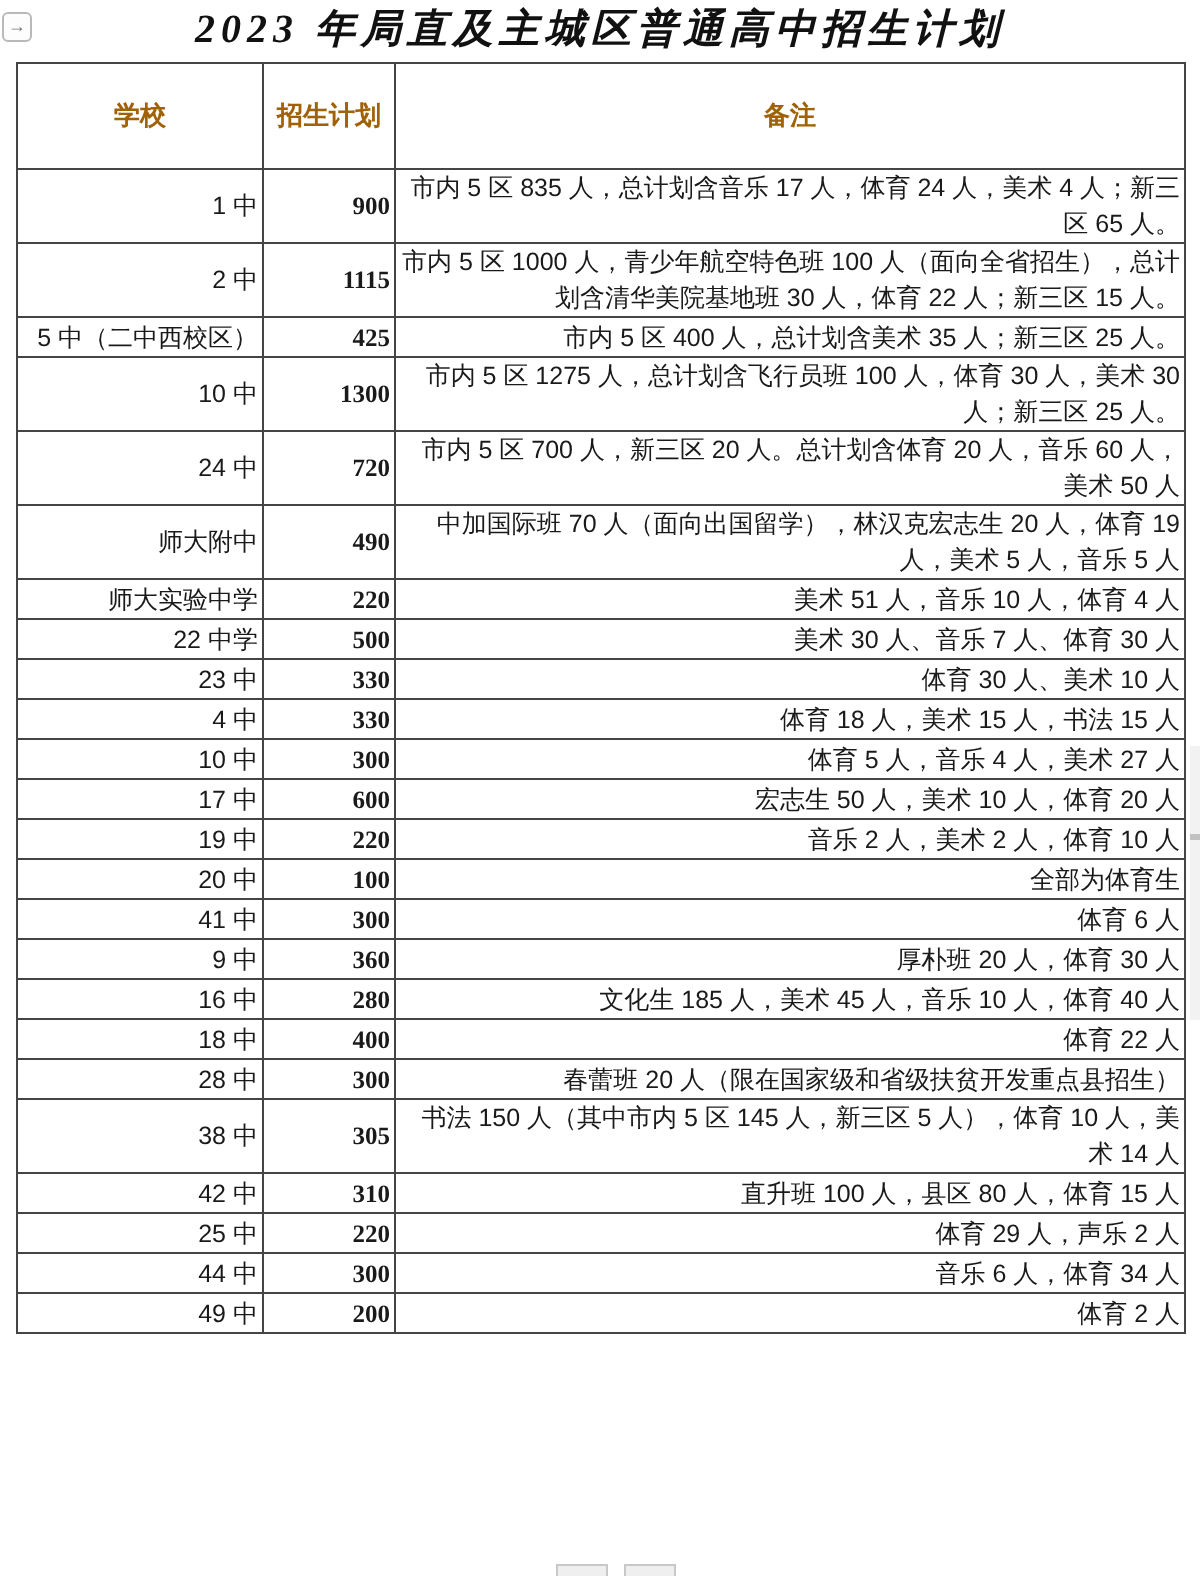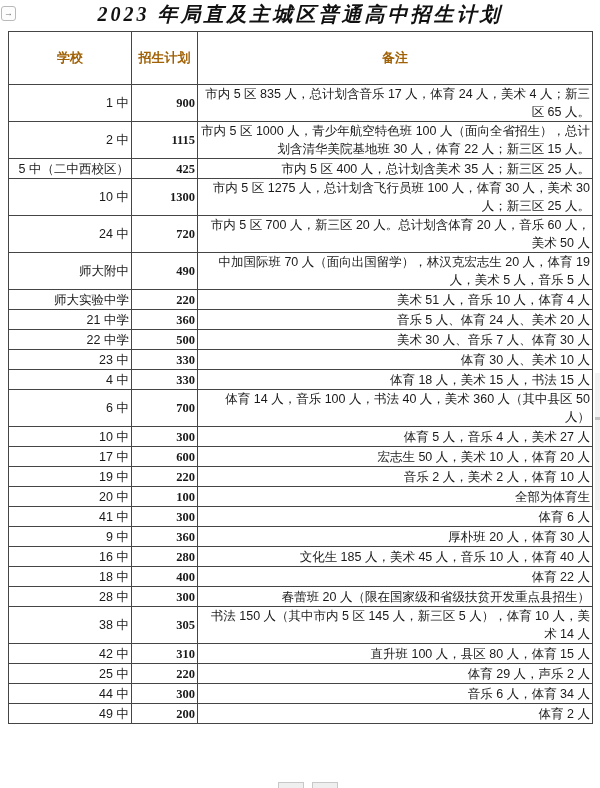--- a/index.html
+++ b/index.html
@@ -174,49 +174,39 @@
   </tr>
 
   <tr>
     <td class="school">师大实验中学</td>
     <td class="plan">220</td>
     <td class="remark">美术 51 人，音乐 10 人，体育 4 人</td>
   </tr>
 
 
 
-  <tr>
-    <td class="school">21 中学</td>
-    <td class="plan">360</td>
-    <td class="remark">音乐 5 人、体育 24 人、美术 20 人</td>
-  </tr>
 
   <tr>
     <td class="school">22 中学</td>
     <td class="plan">500</td>
     <td class="remark">美术 30 人、音乐 7 人、体育 30 人</td>
   </tr>
 
   <tr>
     <td class="school">23 中</td>
     <td class="plan">330</td>
     <td class="remark">体育 30 人、美术 10 人</td>
   </tr>
 
   <tr>
     <td class="school">4 中</td>
     <td class="plan">330</td>
     <td class="remark">体育 18 人，美术 15 人，书法 15 人</td>
   </tr>
 
-  <tr>
-    <td class="school">6 中</td>
-    <td class="plan">700</td>
-    <td class="remark">体育 14 人，音乐 100 人，书法 40 人，美术 360 人（其中县区 50 人）</td>
-  </tr>
 
   <tr>
     <td class="school">10 中</td>
     <td class="plan">300</td>
     <td class="remark">体育 5 人，音乐 4 人，美术 27 人</td>
   </tr>
 
   <tr>
     <td class="school">17 中</td>
     <td class="plan">600</td>

